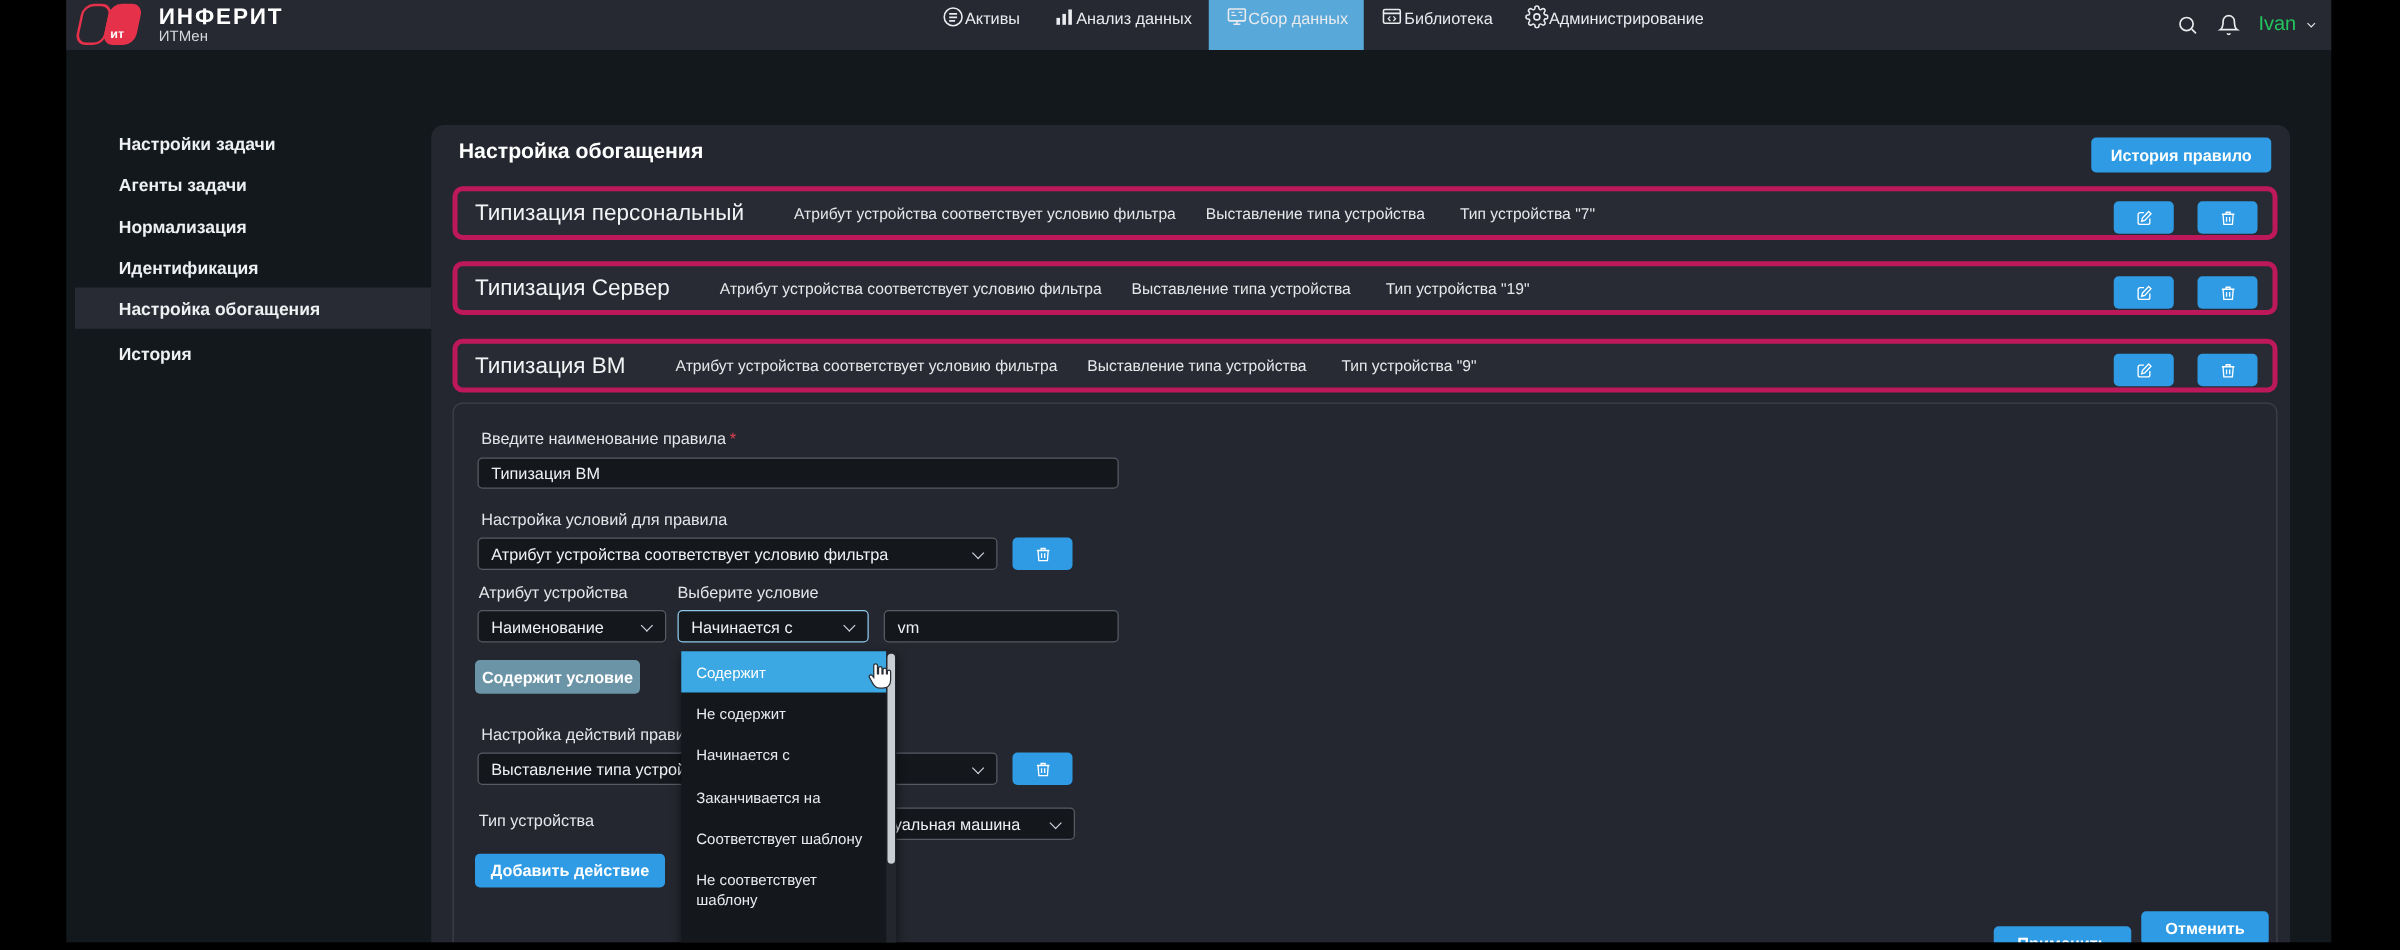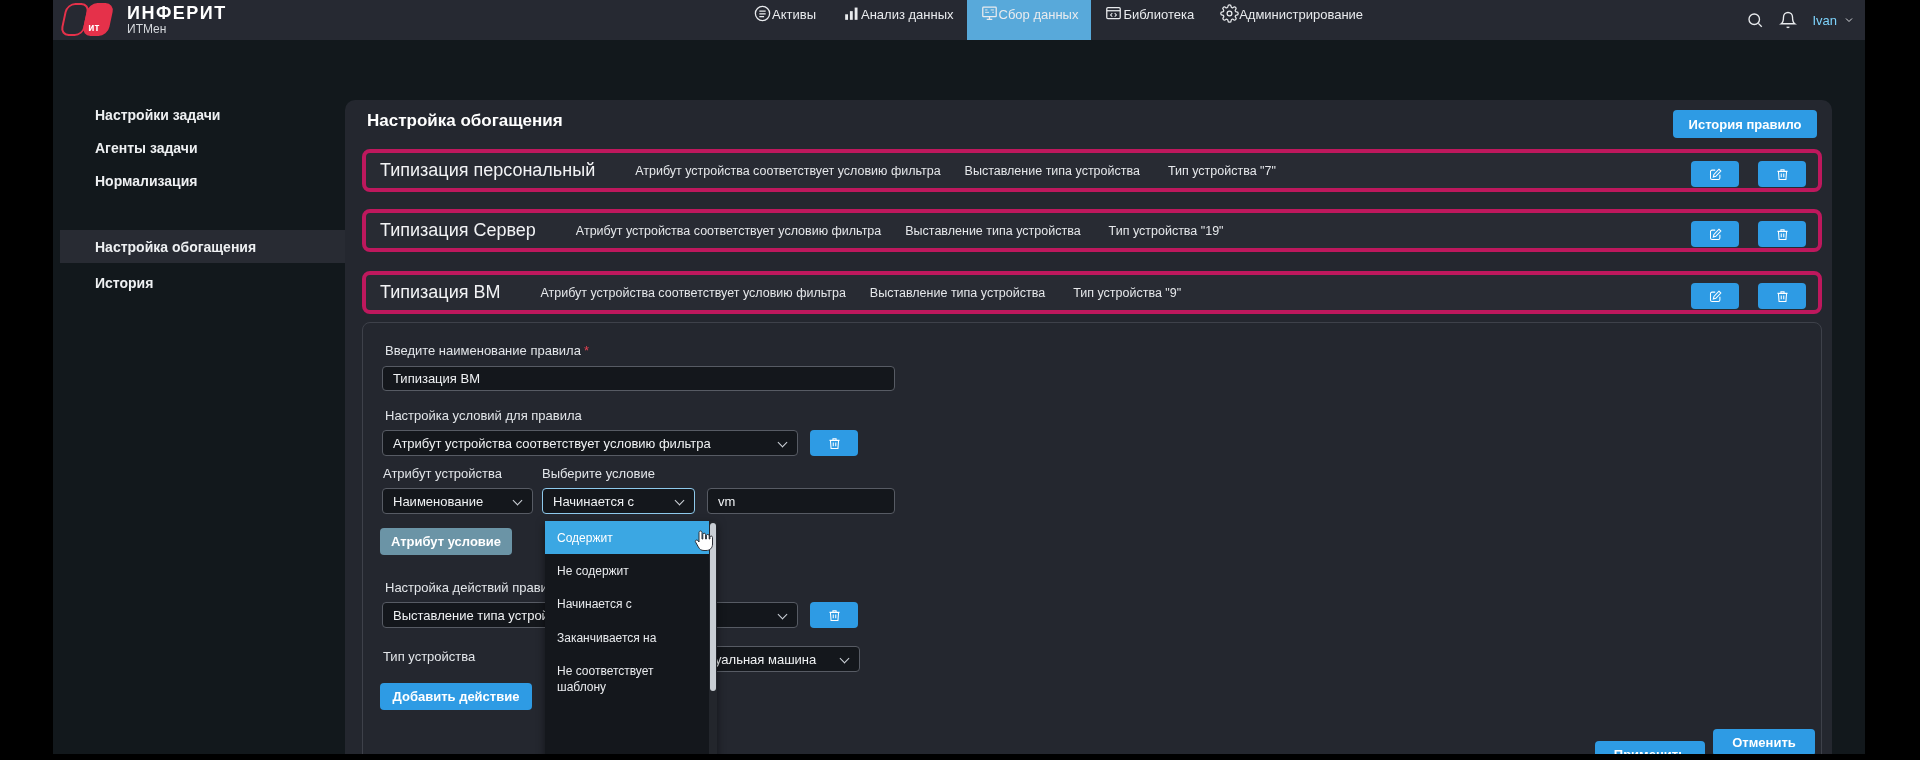--- a/index.html
+++ b/index.html
@@ -18,21 +18,21 @@
   .brand-name { font-size:18px; font-weight:700; letter-spacing:1.5px; color:#fff;text-align:center; }
   .brand-sub  { font-size:12px; color:#d5d8dc; }
   .nav { position:absolute; left:687px; top:0; height:40px; display:flex; }
   .nav-item { height:40px; padding:3px 13px 16px 13px; display:flex; flex-direction:row; align-items:center; color:#e9ebee; cursor:pointer;justify-content:flex-end; }
   .nav-item svg { width:19px; height:19px; stroke:#e9ebee; fill:none; stroke-width:1.6; }
   .nav-item .bars { fill:#e9ebee; stroke:none; }
   .nav-label { font-size:13px; margin-top:1px; white-space:nowrap; }
   .nav-item.active { background:var(--nav-active,#58a9da); }
   .hdr-right { position:absolute; right:10px; top:0; height:40px; display:flex; align-items:center; gap:15px; color:#fff; }
   .hdr-right svg { width:18px; height:18px; stroke:#e9ebee; fill:none; stroke-width:1.8; }
-  .user { display:flex; align-items:center; gap:6px; font-size:13px; color:#7dd3fc; }
+  .user { display:flex; align-items:center; gap:6px; font-size:16px; color:#22c55e; }
   .user svg { width:12px; height:12px; }
 
   
   .crumbbar { position:absolute; left:0; top:40px; width:100%; height:48px; background:#12181c; }
   .crumb-dots { position:absolute; left:87px; top:14px; display:flex; flex-direction:column; gap:2px; }
   .crumb-dots i { width:4px; height:4px; background:#4aa3df; border-radius:1px; }
   .crumb-text { position:absolute; left:137px; top:17px; font-size:12.5px; color:#fff; }
   .crumb-text b { font-weight:700; }
   .crumb-cur { font-weight:400; color:#ced2d7; }
 
@@ -161,20 +161,21 @@
             <path d="M6 9l6 6 6-6"></path>
           </svg>
       </div>
     </div>
   </div>
 
 
   <div class="side-item" style="top:98px">Настройки задачи</div>
   <div class="side-item" style="top:131px">Агенты задачи</div>
   <div class="side-item" style="top:164px">Нормализация</div>
+  <div class="side-item" style="top:197px">Идентификация</div>
   <div class="side-item active" style="top:230px">Настройка обогащения</div>
   <div class="side-item" style="top:266px">История</div>
 
   <div class="panel">
     <div class="panel-title">Настройка обогащения</div>
     <button class="btn add-rule">История правило</button>
 
     <div class="card" style="top:49px">
       <span class="card-name">Типизация персональный</span>
       <span class="card-cond">Атрибут устройства соответствует условию фильтра</span>
@@ -249,21 +250,21 @@
     <div class="fselect" style="left:37px; top:388px; width:151px; height:26px">
       <span>Наименование</span>
         <i class="chev"></i>
     </div>
     <div class="fselect focused" style="left:197px; top:388px; width:153px; height:26px">
       <span>Начинается с</span>
         <i class="chev"></i>
     </div>
     <input class="finput" style="left: 362px; top: 388px; width: 188px; height: 26px;" value="vm">
 
-    <button class="btn btn-muted" style="position:absolute; left:35px; top:428px; width:132px; height:27px">Атрибут условие</button>
+    <button class="btn btn-muted" style="position:absolute; left:35px; top:428px; width:132px; height:27px">Содержит условие</button>
 
     <span class="flabel" style="left:40px; top:480px">Настройка действий правила</span>
     <div class="fselect" style="left:37px; top:502px; width:416px; height:26px">
       <span>Выставление типа устройства</span>
         <i class="chev"></i>
     </div>
     <button class="btn tbtn" style="left:465px; top:502px">
         <svg viewBox="0 0 24 24">
           <path d="M4 7h16M9.5 7V4.5h5V7M18.5 7l-1 13h-11l-1-13M10 10.5v6M14 10.5v6"></path>
         </svg>
@@ -276,20 +277,21 @@
     </div>
 
     <button class="btn" style="position:absolute; left:35px; top:583px; width:152px; height:27px">Добавить действие</button>
 
     <div class="dropdown">
       <div class="dd-list">
         <div class="dd-opt hl">Содержит</div>
         <div class="dd-opt">Не содержит</div>
         <div class="dd-opt">Начинается с</div>
         <div class="dd-opt">Заканчивается на</div>
+        <div class="dd-opt">Соответствует шаблону</div>
         <div class="dd-opt">Не соответствует шаблону</div>
 
       </div>
       <div class="dd-scroll">
           <div class="dd-thumb"></div>
         </div>
     </div>
 
     <div class="cursor">
       <svg width="24" height="24" viewBox="0 0 24 24">

